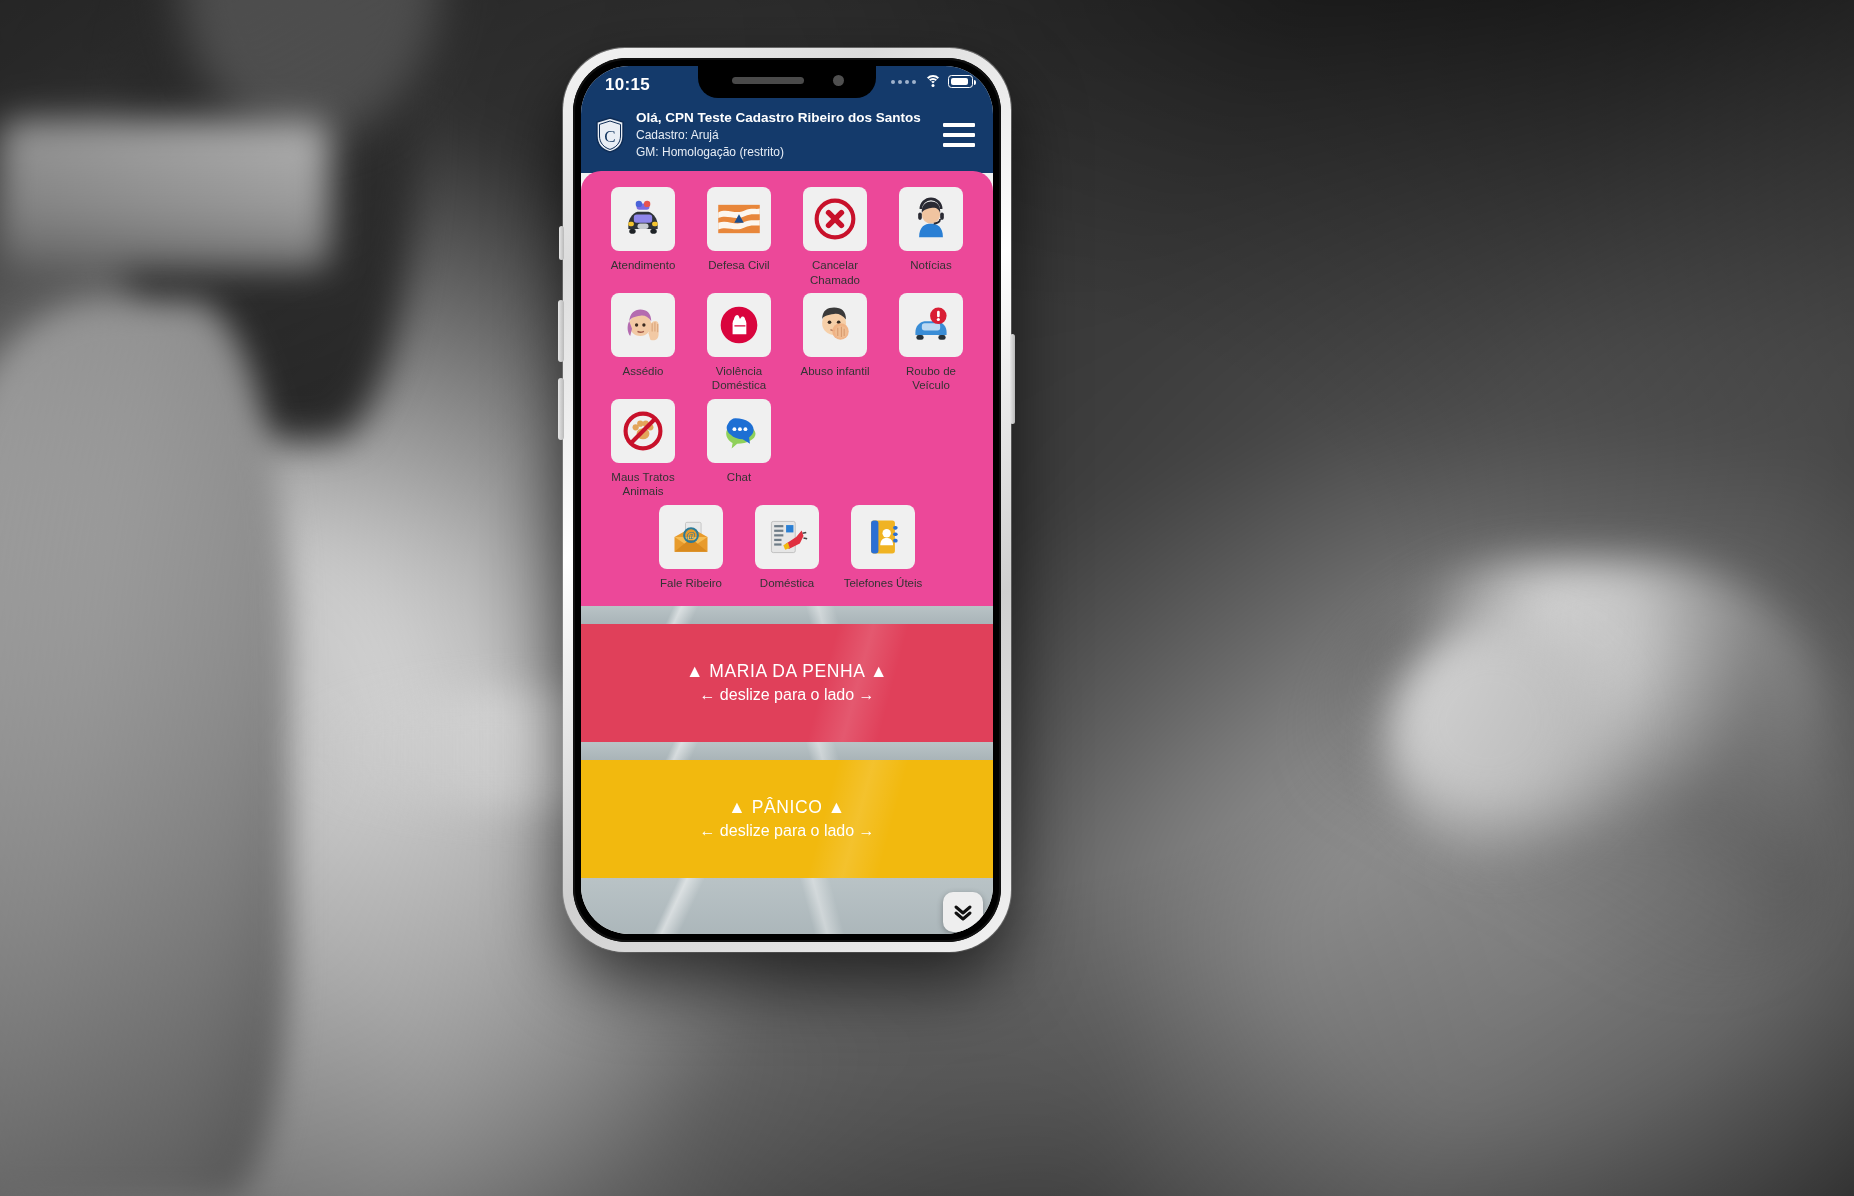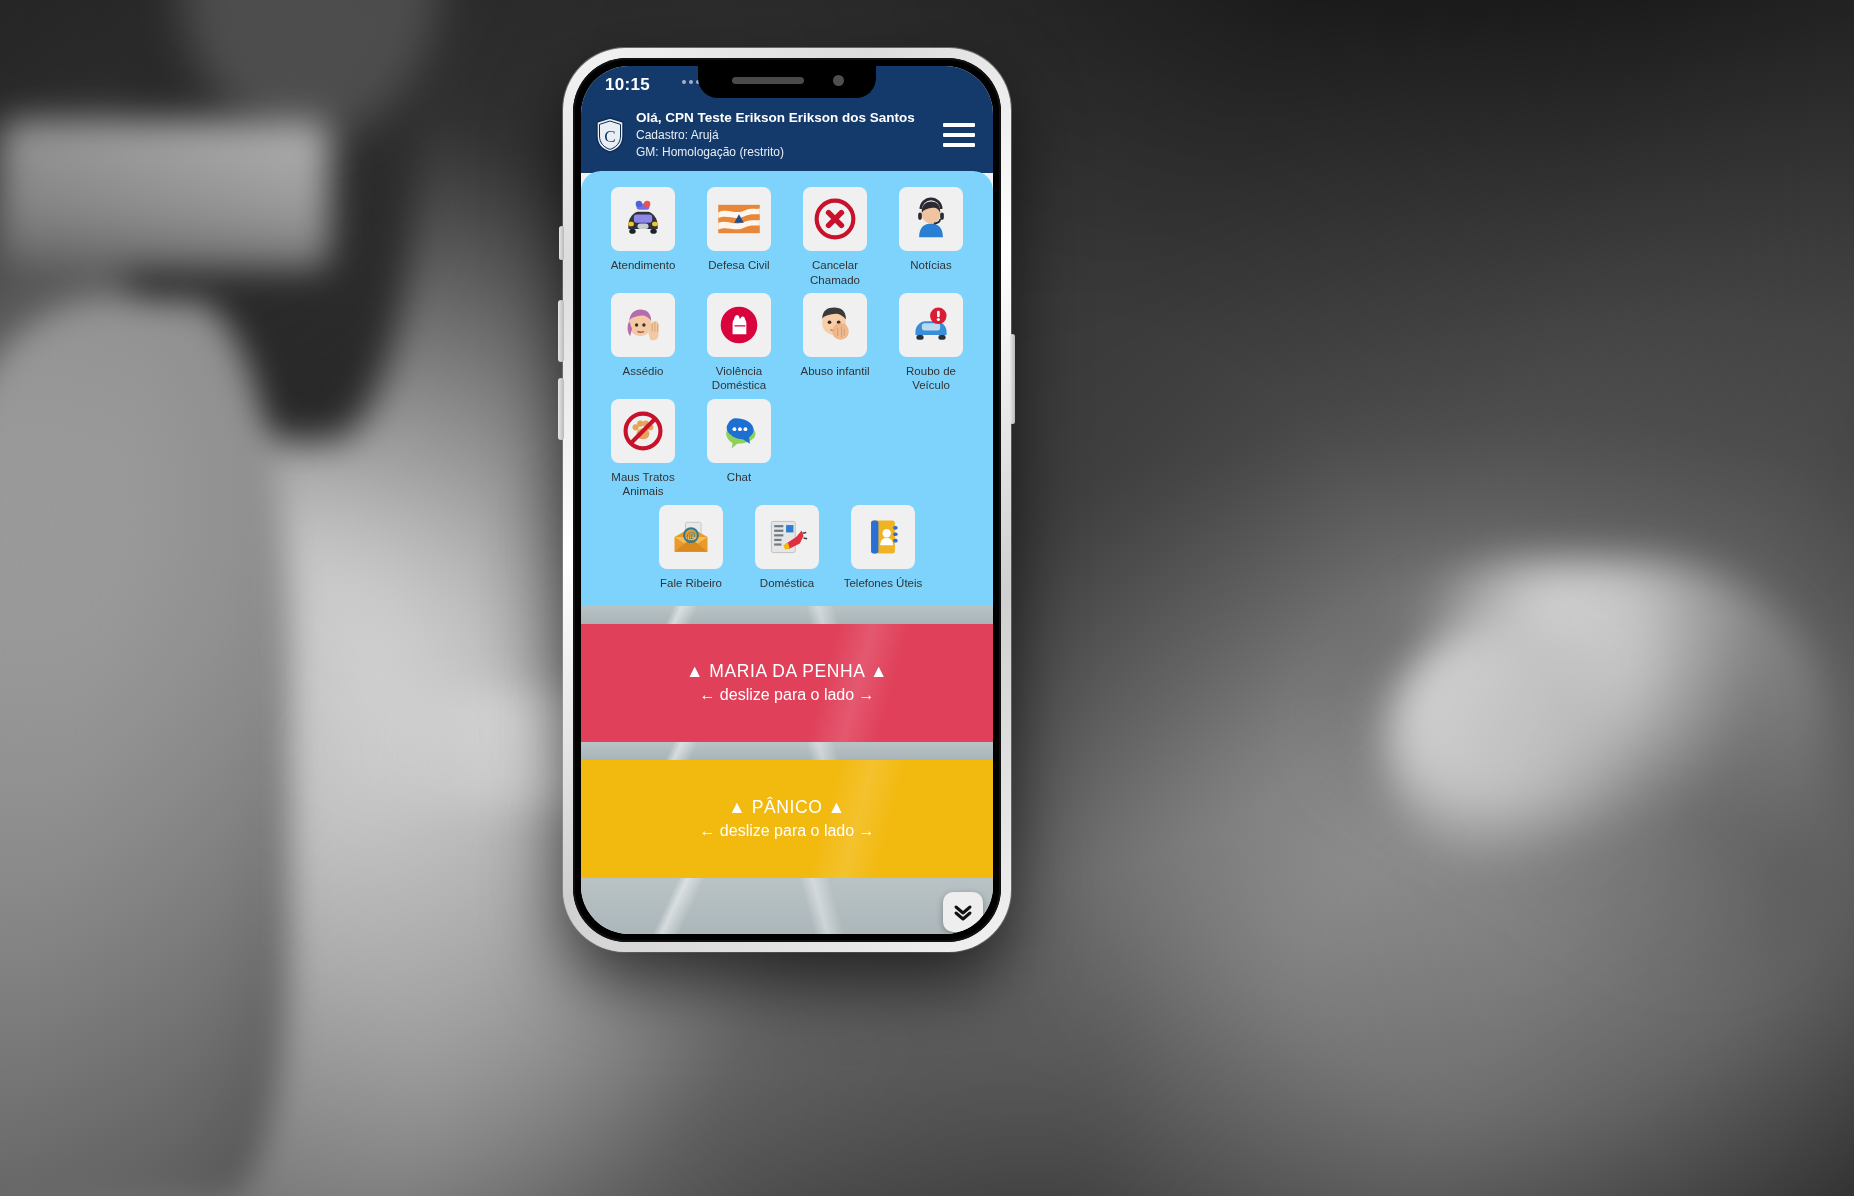--- a/index.html
+++ b/index.html
@@ -118,21 +118,21 @@
     background:#4a4a4a; border-radius:4px;
   }
   #notch .camera {
     position:absolute; right:32px; top:9px; width:11px; height:11px;
     border-radius:50%; background:#4f4f4f;
   }
 
   
   #statusbar {
     height:40px; background:#143a6b; color:#fff;
-    display:flex; align-items:flex-start; justify-content:flex-start;
+    display:flex; align-items:flex-start; justify-content:space-between;
     padding:9px 20px 0 24px; position:relative; z-index:30;gap:32px;
   }
   #statusbar .time { font-size:17px; font-weight:bold; letter-spacing:.3px; }
   #statusbar .right { display:flex; align-items:center; gap:7px; }
   .dots { display:flex; gap:3px; align-items:center; margin-right:1px; }
   .dots i { width:4px; height:4px; border-radius:50%; background:#9fb2cc; display:block; }
   .wifi { width:17px; height:13px; position:relative; }
   .wifi span {
     position:absolute; left:50%; transform:translateX(-50%);
     border:2px solid #fff; border-bottom-color:transparent;
@@ -153,21 +153,21 @@
   }
   #badge { width:30px; height:36px; flex:0 0 auto; }
   #userblock { flex:1; min-width:0; }
   #userblock .greet { font-size:13.5px; font-weight:bold; line-height:1.35; white-space:nowrap; }
   #userblock .sub { font-size:12px; line-height:1.42; color:#e7edf5; white-space:nowrap; }
   #burger { width:32px; display:flex; flex-direction:column; gap:6px; cursor:pointer; }
   #burger i { display:block; height:4px; background:#fff; border-radius:1px; }
 
   
   #gridcard {
-    background:#7dd3fc; border-radius:20px 20px 0 0;
+    background:#ec4899; border-radius:20px 20px 0 0;
     margin-top:-2px; padding:16px 14px 10px;
     position:relative; z-index:5;
   }
   .grid-row { display:flex; justify-content:flex-start; margin-bottom:6px; }
   .grid-row.center { justify-content:center; }
   .tile { width:25%; display:flex; flex-direction:column; align-items:center; cursor:pointer; }
   .tile .tile-ico {
     width:64px; height:64px; border-radius:8px; background:#f0f0f0;
     display:flex; align-items:center; justify-content:center;
     font-size:40px; line-height:1; overflow:hidden;
@@ -263,21 +263,21 @@
 
       <div id="apptop" style="background: rgb(20, 58, 107);">
         <div id="badge">
           <svg viewBox="0 0 30 36" width="30" height="36">
             <path d="M15 1 L28 5 V19 C28 28 22 33 15 35 C8 33 2 28 2 19 V5 Z" fill="#e9eef5" stroke="#0e2c55" stroke-width="1.4"></path>
             <path d="M15 4 L25.5 7.4 V19 C25.5 26.3 20.6 30.6 15 32.4 C9.4 30.6 4.5 26.3 4.5 19 V7.4 Z" fill="none" stroke="#0e2c55" stroke-width="1"></path>
             <text x="15" y="25" text-anchor="middle" font-size="17" font-family="Liberation Serif, serif" fill="#12355f">C</text>
           </svg>
         </div>
         <div id="userblock">
-          <div class="greet">Olá, CPN Teste Erikson Erikson dos Santos</div>
+          <div class="greet">Olá, CPN Teste Cadastro Ribeiro dos Santos</div>
           <div class="sub">Cadastro: Arujá</div>
           <div class="sub">GM: Homologação (restrito)</div>
         </div>
         <div id="burger">
           <i></i>
             <i></i>
             <i></i>
         </div>
       </div>
 

